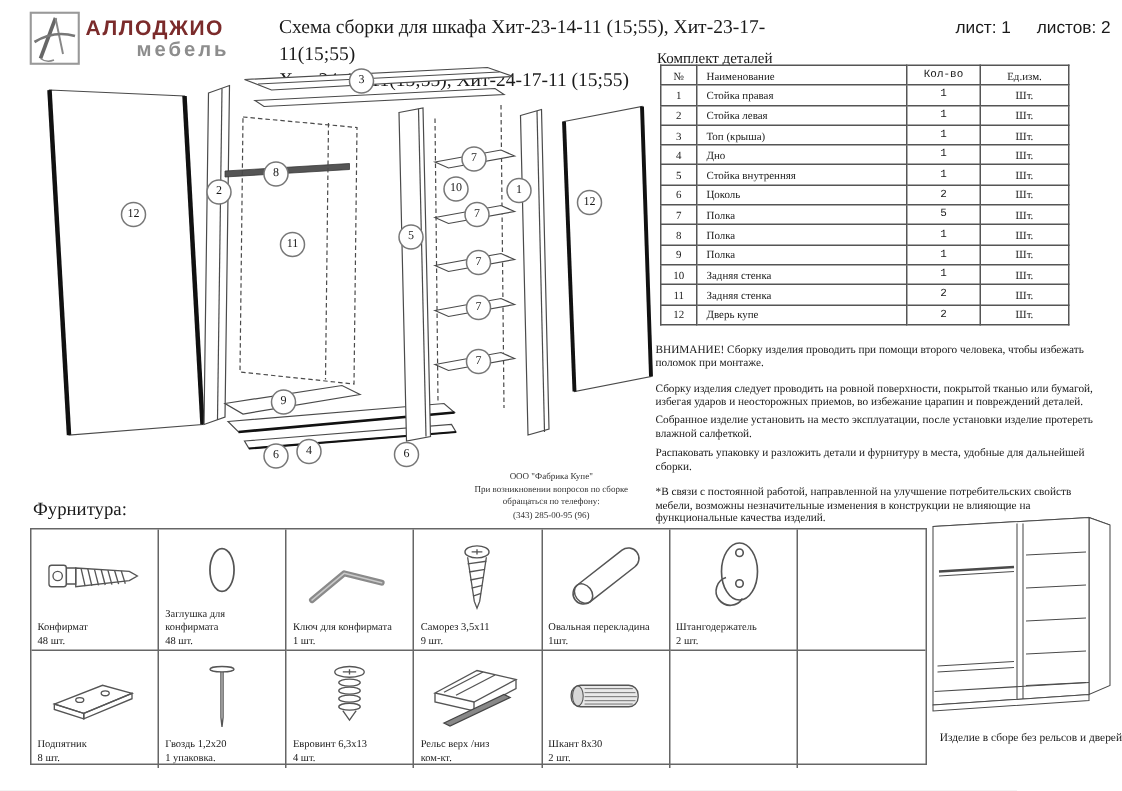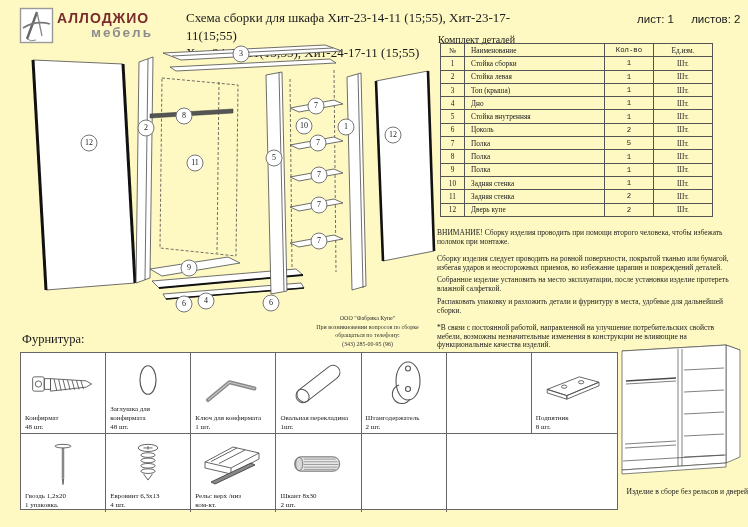--- a/index.html
+++ b/index.html
@@ -1,17 +1,17 @@
 <!DOCTYPE html>
 <html><head>
 <meta charset="utf-8">
 <style>
   html,body { margin:0; padding:0; background:#e9e9e9; }
   .page {
-    position:relative; width:748px; height:527px; background:#fef9c3;
+    position:relative; width:748px; height:527px; background:#ffffff;
     font-family:"Liberation Serif", serif; color:#1a1a1a; overflow:hidden;
     margin:0 auto;
   }
   .brand { position:absolute; left:57px; top:11px; width:110px;
            font-family:"Liberation Sans", sans-serif; font-weight:bold; line-height:1.1; }
   .brand .b1 { font-size:14px; letter-spacing:1px; color:#7b2b2b; }
   .brand .b2 { font-size:13.5px; color:#8d8d8d; text-align:right; padding-right:14px; letter-spacing:2px; }
   .title { position:absolute; left:186px; top:9px; width:372px; font-size:13px; line-height:1.35; }
   .sheet-info { position:absolute; left:637px; top:13px; font-size:11.5px;
                 font-family:"Liberation Sans", sans-serif; white-space:nowrap; }
@@ -179,21 +179,21 @@
       <tr>
         <th class="c0">№</th>
         <th class="c1">Наименование</th>
         <th class="c2">Кол-во</th>
         <th class="c3">Ед.изм.</th>
       </tr>
     </thead>
     <tbody>
       <tr>
           <td class="c0">1</td>
-          <td class="c1">Стойка сборки</td>
+          <td class="c1">Стойка правая</td>
           <td class="c2">1</td>
           <td class="c3">Шт.</td>
         </tr>
       <tr>
           <td class="c0">2</td>
           <td class="c1">Стойка левая</td>
           <td class="c2">1</td>
           <td class="c3">Шт.</td>
         </tr>
       <tr>
@@ -338,20 +338,41 @@
           <path d="M10 46 L34 26 L62 33" fill="none" stroke="#8a8a8a" stroke-width="4.5" stroke-linecap="round" stroke-linejoin="round"></path>
           <path d="M10 46 L34 26 L62 33" fill="none" stroke="#c9c9c9" stroke-width="1.2" stroke-linecap="round" stroke-linejoin="round"></path>
         </svg>
       </div>
       <div class="hw-label">
         <div>Ключ для конфирмата</div>
           <div>1 шт.</div>
       </div>
     </div>
 
+    <div class="hw-cell">
+      <div class="hw-icon">
+        <svg width="76" height="50" viewBox="0 0 76 56">
+          <g fill="none" stroke="#555" stroke-width="1">
+            <ellipse cx="38" cy="10" rx="9" ry="4.5"></ellipse>
+            <line x1="34" y1="10" x2="42" y2="10"></line>
+              <line x1="38" y1="8" x2="38" y2="12"></line>
+            <path d="M31 14 L36 47 L38 52 L40 47 L45 14"></path>
+            <line x1="31" y1="19" x2="45" y2="17"></line>
+              <line x1="32" y1="25" x2="44" y2="23"></line>
+            <line x1="33" y1="31" x2="43" y2="29"></line>
+              <line x1="34" y1="37" x2="42" y2="35"></line>
+            <line x1="35" y1="43" x2="41" y2="41"></line>
+          </g>
+        </svg>
+      </div>
+      <div class="hw-label">
+        <div>Саморез 3,5х11</div>
+          <div>9 шт.</div>
+      </div>
+    </div>
 
     <div class="hw-cell">
       <div class="hw-icon">
         <svg width="76" height="56" viewBox="0 0 76 56">
           <g transform="rotate(-38 38 28)" fill="none" stroke="#555" stroke-width="1">
             <rect x="12" y="21" width="52" height="14" rx="7"></rect>
             <ellipse cx="19" cy="28" rx="5.5" ry="7"></ellipse>
           </g>
         </svg>
       </div>

